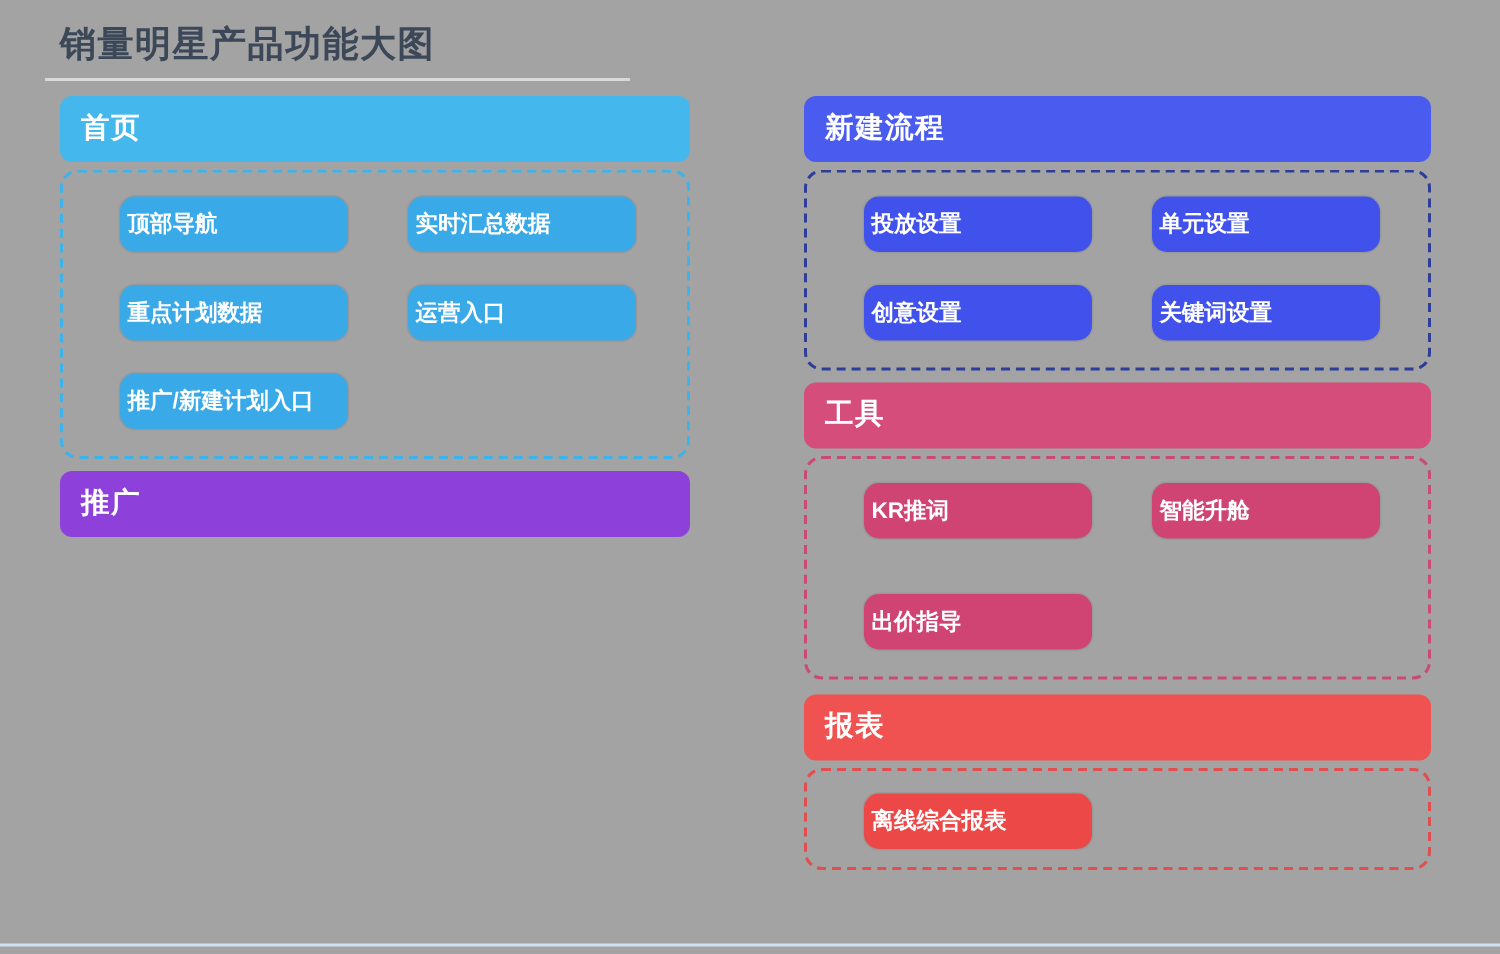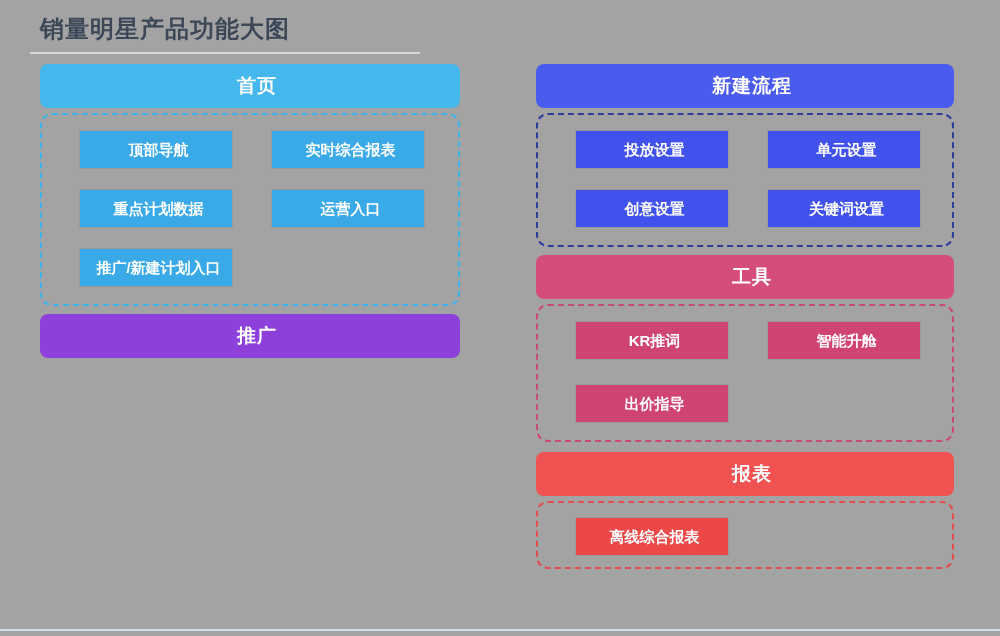--- a/index.html
+++ b/index.html
@@ -8,21 +8,21 @@
     font-family:"Liberation Sans", sans-serif; overflow:hidden;
   }
   .page-title {
     position:absolute; left:40px; top:13px;
     font-size:24px; font-weight:bold; color:#3c4858; letter-spacing:1px;
   }
   .title-rule {
     position:absolute; left:30px; top:52px; width:390px; height:2px;
     background:#d9d9d9;
   }
-  .col { position:absolute; top:64px;text-align:center; }
+  .col { position:absolute; top:64px; }
   .col-left  { left:40px;  width:420px; }
   .col-right { left:536px; width:418px; }
 
   .sec { margin-bottom:8px; }
   .sec-header {
     height:44px; border-radius:8px; box-sizing:border-box;
     background:var(--header-color, #888);
     color:#ffffff; font-weight:bold; font-size:19px;
     line-height:44px; padding-left:14px; letter-spacing:1px;
   }
@@ -30,24 +30,24 @@
     margin-top:5px; border:2px dashed var(--border-color, #555);
     border-radius:12px; box-sizing:border-box;
     padding:16px 16px 18px 38px;
     display:grid; grid-template-columns:152px 152px;
     column-gap:40px; row-gap:22px;
   }
   .feature-btn {
     height:37px; line-height:37px; box-sizing:border-box;
     background:var(--button-color, #777);
     color:#ffffff; font-weight:bold; font-size:15px;
-    padding-left:5px; border-radius:0; white-space:nowrap;
+    padding-left:5px; border-radius:10px; white-space:nowrap;
     box-shadow:0 0 0 1px rgba(0,0,0,0.06);
   }
-  .sec-tools .sec-panel   { row-gap:26px; padding-top:16px; padding-bottom:18px; }
+  .sec-tools .sec-panel   { row-gap:37px; padding-top:16px; padding-bottom:18px; }
   .sec-reports .sec-panel { padding-top:15px; padding-bottom:12px; }
   .sec-reports { margin-top:10px; }
   .bottom-strip {
     position:absolute; left:0; top:629; top:629px; width:1000px; height:2px;
     background:#cfe0ee;
   }
 </style>
 </head>
 <body>
 
@@ -55,21 +55,21 @@
 
   <div class="page-title">销量明星产品功能大图</div>
   <div class="title-rule"></div>
 
   <div class="col col-left">
 
     <div class="sec sec-home" style="--header-color: #44b8ed; --button-color: #3aa9e8; --border-color: #3fb2ea;">
       <div class="sec-header">首页</div>
       <div class="sec-panel">
         <div class="feature-btn">顶部导航</div>
-        <div class="feature-btn">实时综合报表</div>
+        <div class="feature-btn">实时汇总数据</div>
         <div class="feature-btn">重点计划数据</div>
         <div class="feature-btn">运营入口</div>
         <div class="feature-btn">推广/新建计划入口</div>
       </div>
     </div>
 
     <div class="sec sec-promo" style="--header-color: #8d40da; --button-color: #8737cf; --border-color: #3d3f66;">
       <div class="sec-header">推广</div>
     </div>
 

